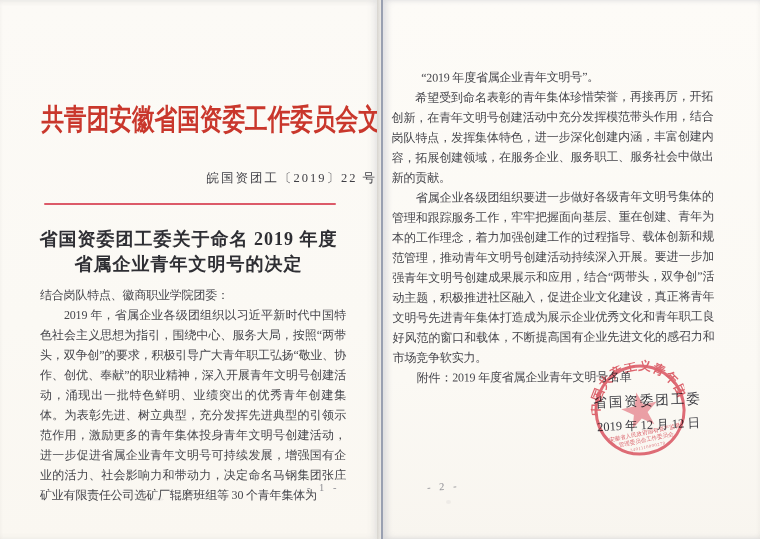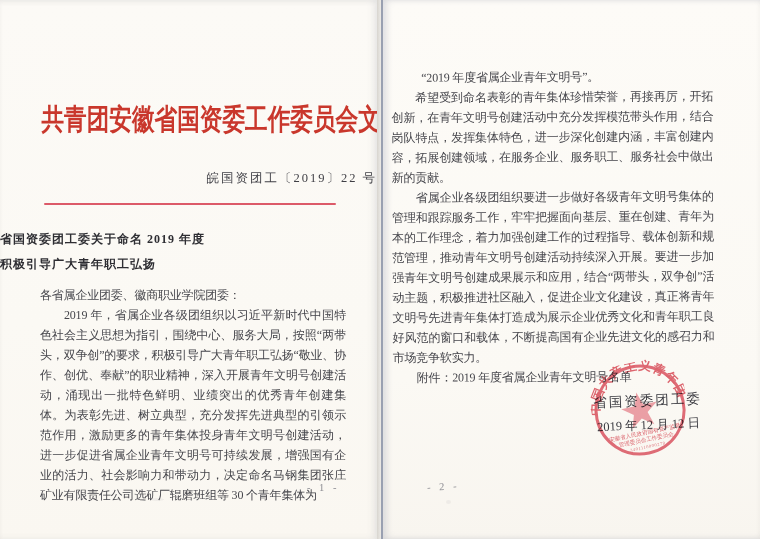--- a/index.html
+++ b/index.html
@@ -36,21 +36,21 @@
   .doc-number{
     position:absolute;top:170px;left:0;width:100%;
     text-align:right;font-size:12.5px;color:#3f3f45;letter-spacing:2px;
   }
   .red-rule{
     position:absolute;top:203px;left:44px;width:292px;height:2px;
     background:#dc5a69;border-radius:1px;
   }
   .doc-title{
     position:absolute;top:227px;left:0;width:100%;
-    font-weight:bold;font-size:12px;line-height:25px;
+    text-align:center;font-weight:bold;font-size:18px;line-height:25px;
     color:#2e2e33;letter-spacing:1px;
   }
   .body-text{
     font-size:12px;line-height:20px;letter-spacing:-.2px;
     text-align:justify;color:#45454b;
   }
   .body-left{position:absolute;top:285px;left:40px;width:306px;}
   .body-left p,.body-right p{margin:0;}
   .indent{text-indent:2em;}
   .pageno{
@@ -88,25 +88,25 @@
   <div class="page page-left">
 
     <div class="doc-header">共青团安徽省国资委工作委员会文件</div>
 
     <div class="doc-number">皖国资团工〔2019〕22 号</div>
 
     <div class="red-rule"></div>
 
     <div class="doc-title">
       <div>省国资委团工委关于命名 2019 年度</div>
-      <div>积极引导广大青年职工弘扬</div>
+      <div>省属企业青年文明号的决定</div>
     </div>
 
     <div class="body-left body-text">
-      <p>各省属企业团委、徽商职业学院团委：</p>
+      <p>结合岗队特点、徽商职业学院团委：</p>
       <p class="indent">2019 年，省属企业各级团组织以习近平新时代中国特色社会主义思想为指引，围绕中心、服务大局，按照“两带头，双争创”的要求，积极引导广大青年职工弘扬“敬业、协作、创优、奉献”的职业精神，深入开展青年文明号创建活动，涌现出一批特色鲜明、业绩突出的优秀青年创建集体。为表彰先进、树立典型，充分发挥先进典型的引领示范作用，激励更多的青年集体投身青年文明号创建活动，进一步促进省属企业青年文明号可持续发展，增强国有企业的活力、社会影响力和带动力，决定命名马钢集团张庄矿业有限责任公司选矿厂辊磨班组等 30 个青年集体为</p>
     </div>
 
     <div class="pageno pageno-left">- 1 -</div>
   </div>
 
   <div class="gap"></div>
 
   <div class="page page-right">
 

